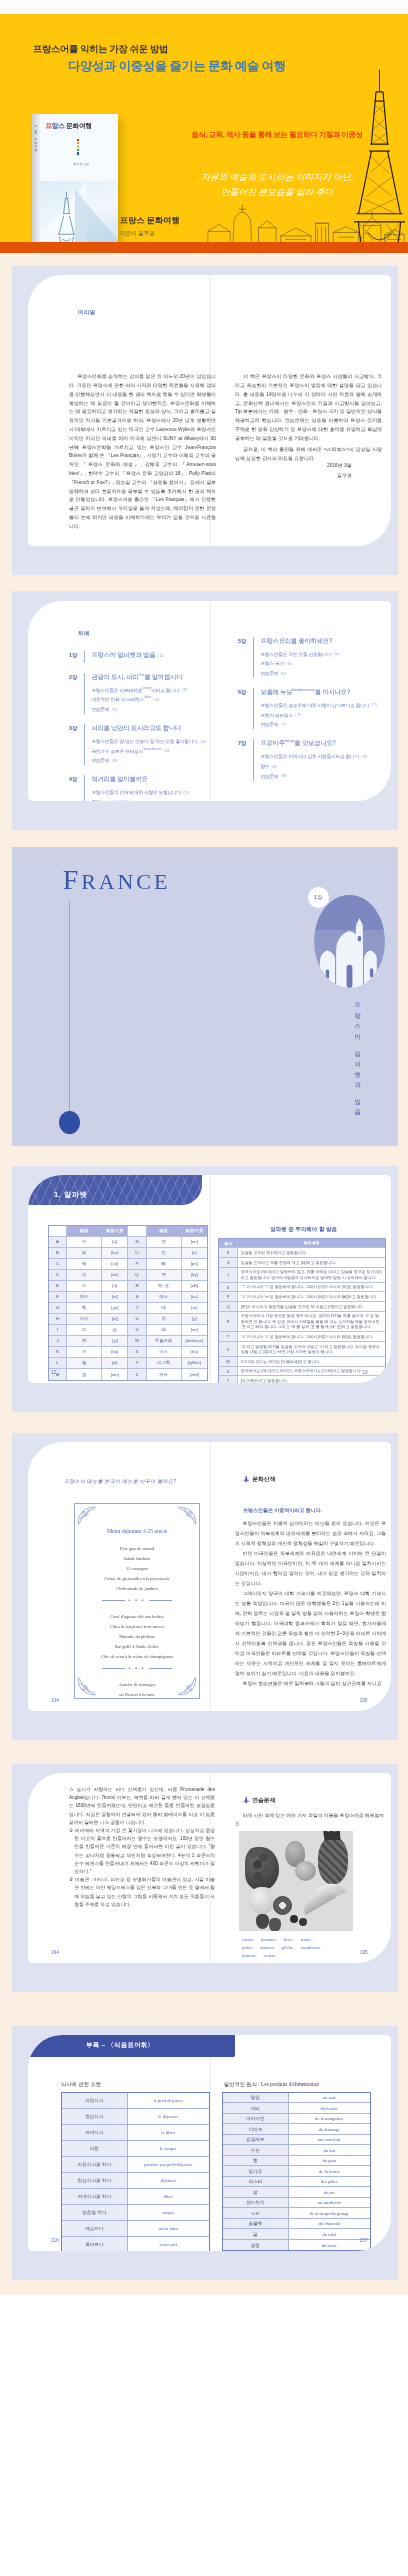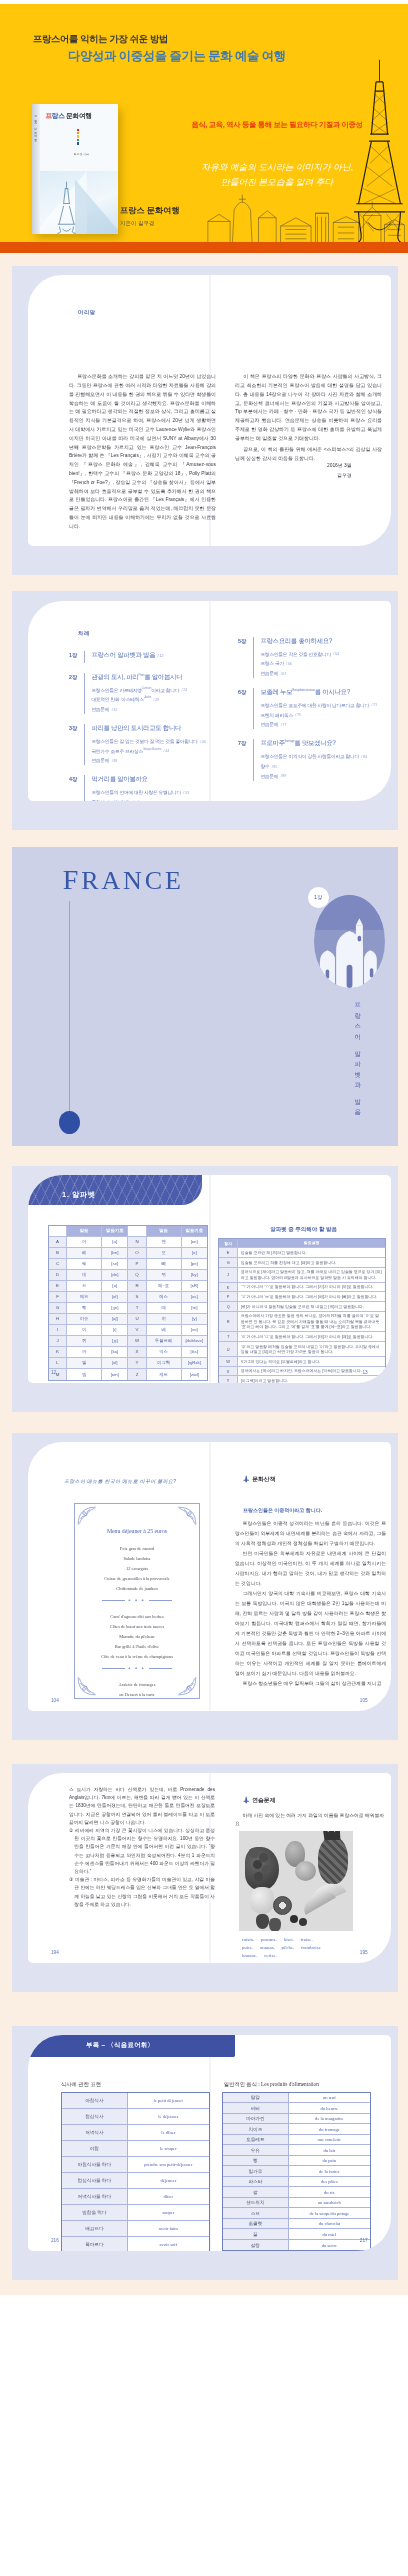--- a/index.html
+++ b/index.html
@@ -1,20 +1,20 @@
 <!DOCTYPE html>
 <html style="font-size:9.3px"><head>
 <meta charset="utf-8">
 <style>
   html,body{margin:0;padding:0;}
   body{width:408px;font-family:"Liberation Sans","DejaVu Sans",sans-serif;background:#ffffff;}
   .canvas{position:relative;width:408px;height:2576px;background:#ffffff;overflow:hidden;}
 
   
-  .banner{position:absolute;left:0;top:4px;width:408px;height:242px;background:#ffc60a;overflow:hidden;}
+  .banner{position:absolute;left:0;top:14px;width:408px;height:242px;background:#ffc60a;overflow:hidden;}
   .banner .tagline{position:absolute;left:33px;top:29px;font-size:9.3px;font-weight:bold;color:#38383b;letter-spacing:-0.3px;}
   .banner .subtitle{position:absolute;left:33px;top:44px;font-size:12.3px;font-weight:bold;color:#3f7ab0;font-family:"Liberation Serif","DejaVu Serif",serif;letter-spacing:-0.3px;margin-left:35px;}
   .banner .highlight{position:absolute;left:163px;top:116px;width:228px;text-align:center;font-size:7.3px;font-weight:bold;color:#e83a0f;letter-spacing:-0.3px;}
   .banner .script{position:absolute;left:163px;width:228px;text-align:center;font-size:8.8px;color:#ffffff;font-style:italic;font-family:"Liberation Serif","DejaVu Serif",serif;margin-top:6px;}
   .script.l1{top:152px;} .script.l2{top:167px;}
   .banner .btitle{position:absolute;left:120px;top:201px;font-size:8.2px;font-weight:bold;color:#2d2d30;}
   .banner .bauthor{position:absolute;left:120px;top:216px;font-size:5.5px;color:#4a4a4d;}
 
   
   .book{position:absolute;left:32px;top:100px;width:86px;height:130px;box-shadow:3.5px 4.7px 8.2px rgba(120,90,0,.35);display:flex;}
@@ -64,33 +64,33 @@
   .chap-title{font-size:6.4px;color:#4a68b5;letter-spacing:-0.3px;}
   .chap-title .sup{font-size:3.2px;vertical-align:super;color:#7b8cc6;}
   .chap-title .cpg{font-size:4.1px;color:#8b9bd0;margin-left:2.3px;}
   .chap-subs{margin-top:2.9px;}
   .chap-subs .sub{font-size:4.7px;color:#5f73b8;line-height:8.2px;letter-spacing:-0.2px;}
   .sub .sup{font-size:2.6px;vertical-align:super;color:#8b9bd0;}
   .sub .pg{font-size:3.8px;color:#9aa8d6;margin-left:2.3px;}
 
   
   .s3{height:299px;margin-bottom:20px;background:#ccd1e8;}
-  .france-title{position:absolute;left:51px;top:17.5px;font-family:"Liberation Serif","DejaVu Serif",serif;font-size:26px;color:#3758a8;letter-spacing:2.9px;text-align:right;}
+  .france-title{position:absolute;left:51px;top:17.5px;font-family:"Liberation Serif","DejaVu Serif",serif;font-size:22px;color:#3758a8;letter-spacing:2.9px;text-align:right;}
   .france-title::first-letter{font-size:28px;}
   .france-rule{position:absolute;left:57px;top:54px;width:0.6px;height:211px;background:#9aa5cf;}
   .france-dot{position:absolute;left:47px;top:264px;width:21px;height:23px;border-radius:50%;background:#2e4fa3;}
   .part-badge{position:absolute;left:296px;top:40px;width:21px;height:21px;border-radius:50%;background:#ffffff;display:flex;align-items:center;justify-content:center;font-size:5.3px;color:#4656a5;z-index:2;}
   .part-photo{position:absolute;left:302px;top:48px;width:71px;height:93px;border-radius:50% / 50%;overflow:hidden;z-index:1;}
   .part-vtitle{position:absolute;left:341px;top:151px;writing-mode:vertical-rl;font-size:6.4px;color:#4656a5;letter-spacing:4.1px;}
 
   
   .s4{height:246px;margin-bottom:21px;}
   .alpha-banner{position:absolute;left:0;top:0;width:48%;height:30px;background:#4a5caa;border-radius:34px 0 23px 0;overflow:hidden;}
   .alpha-banner .truss{position:absolute;inset:0;background:repeating-linear-gradient(115deg,rgba(255,255,255,.16) 0 1.2px,transparent 1.2px 7.6px),repeating-linear-gradient(63deg,rgba(255,255,255,.12) 0 1.2px,transparent 1.2px 10px);}
-  .alpha-banner .t{position:absolute;left:34px;bottom:5.3px;font-size:7.3px;font-weight:bold;color:#ffffff;letter-spacing:0.6px;}
+  .alpha-banner .t{position:absolute;left:26px;bottom:5.3px;font-size:7.3px;font-weight:bold;color:#ffffff;letter-spacing:0.6px;}
   .tbl{border:0.6px solid #93a1d1;}
   .trow{display:flex;}
   .trow > div{border-right:0.6px solid #b7c0e2;border-bottom:0.6px solid #b7c0e2;display:flex;align-items:center;justify-content:center;text-align:center;}
   .trow > div:last-child{border-right:none;}
   .tbl .trow:last-child > div{border-bottom:none;}
   .alpha-tbl{position:absolute;left:20px;top:50px;width:158px;font-size:4.4px;color:#4a5570;}
   .alpha-tbl .trow{height:11px;}
   .alpha-tbl .trow:nth-child(even){background:#f4f5fb;}
   .alpha-tbl .c0,.alpha-tbl .c3{width:17.5px;background:#e9ebf7;}
   .alpha-tbl .c1,.alpha-tbl .c4{width:35px;color:#5668a8;}

